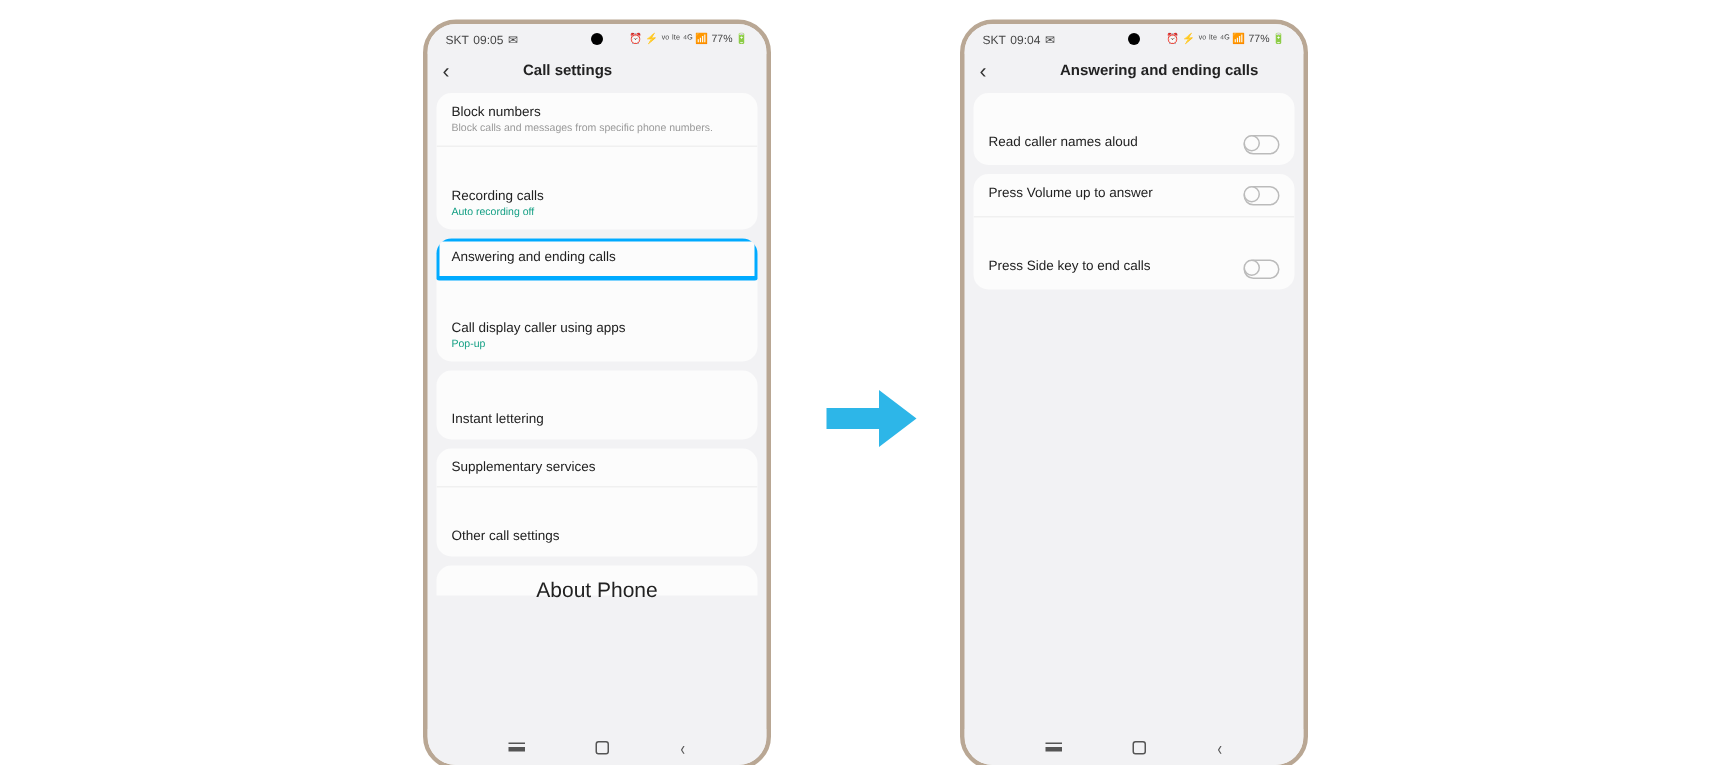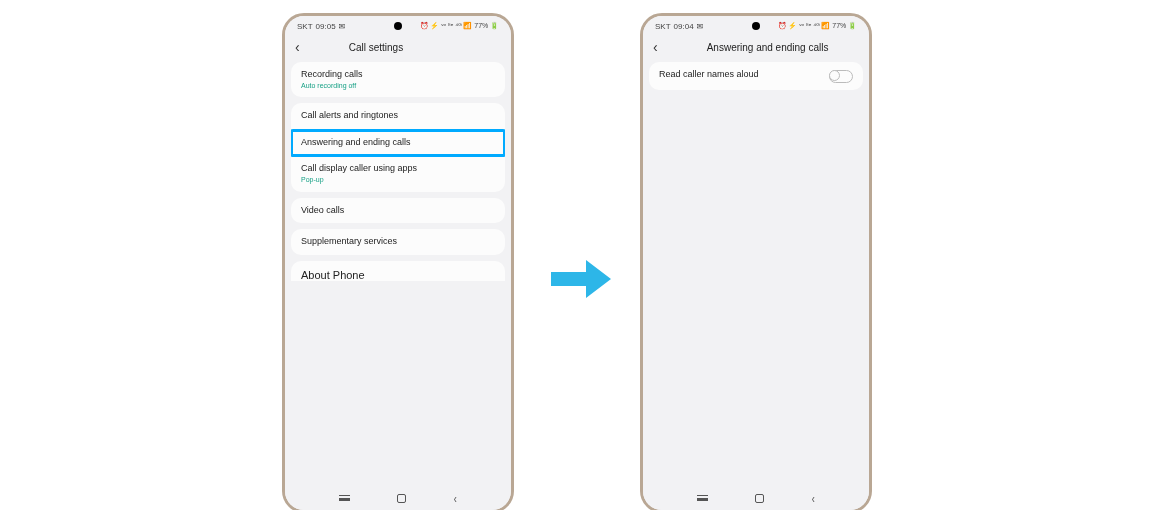--- a/index.html
+++ b/index.html
@@ -60,21 +60,21 @@
       gap: 8px;
     }
     .back-chevron {
       font-size: 14px;
       color: #333;
       line-height: 1;
     }
     .header-title {
       font-size: 10px;
       color: #222;
-      font-weight: 400;
+      font-weight: 700;
       padding-left: 41px;
     }
     
     
     .content {
       padding: 0 6px;
       height: 438px;
       overflow: hidden;
     }
     
@@ -86,21 +86,21 @@
       overflow: hidden;
     }
     .setting-row {
       padding: 7px 10px;
       border-bottom: 1px solid #f0f0f0;
       display: flex;
       align-items: flex-start;
       justify-content: space-between;
       gap: 6px;
     }
-    .setting-row:last-child { border-bottom: none; }
+    .setting-row:last-child { border-bottom: none; margin-top: 20px; }
     .setting-text { flex: 1; min-width: 0; }
     .setting-title {
       font-size: 9px;
       color: #222;
       line-height: 1.3;
     }
     .setting-sub {
       font-size: 7px;
       color: #999;
       margin-top: 1px;
@@ -164,21 +164,21 @@
       height: 50px;
     }
     .arrow svg { width: 100%; height: 100%; }
     
     .partial-card {
       background: #fcfcfc;
       border-radius: 10px 10px 0 0;
       padding: 7px 10px 0;
       height: 20px;
     }
-    .partial-card .setting-title { font-size: 11px; color: #222; }
+    .partial-card .setting-title { font-size: 14px; color: #222; text-align: center; }
   </style>
 </head>
 <body>
 
 <div class="phone phone-left">
   <div class="camera"></div>
   <div class="status-bar">
     <div class="status-left">
       <span>SKT</span>
       <span>09:05</span>
@@ -190,57 +190,63 @@
   </div>
   <div class="header">
     <span class="back-chevron">‹</span>
     <span class="header-title">Call settings</span>
   </div>
   <div class="content">
 
     <div class="card">
       <div class="setting-row">
         <div class="setting-text">
+          <div class="setting-title">Block numbers</div>
+          <div class="setting-sub">Block calls and messages from specific phone numbers.</div>
+        </div>
+      </div>
+      <div class="setting-row">
+        <div class="setting-text">
           <div class="setting-title">Recording calls</div>
           <div class="setting-sub green">Auto recording off</div>
         </div>
       </div>
     </div>
 
     <div class="card">
-      <div class="setting-row">
-        <div class="setting-text">
-          <div class="setting-title">Call alerts and ringtones</div>
-        </div>
-      </div>
       <div class="setting-row highlight">
         <div class="setting-text">
           <div class="setting-title">Answering and ending calls</div>
         </div>
       </div>
       <div class="setting-row">
         <div class="setting-text">
           <div class="setting-title">Call display caller using apps</div>
           <div class="setting-sub green">Pop-up</div>
         </div>
       </div>
     </div>
 
     <div class="card">
       <div class="setting-row">
         <div class="setting-text">
-          <div class="setting-title">Video calls</div>
+          <div class="setting-title">Instant lettering</div>
         </div>
       </div>
     </div>
 
     <div class="card">
       <div class="setting-row">
         <div class="setting-text">
           <div class="setting-title">Supplementary services</div>
+        </div>
+      </div>
+      <div class="setting-row">
+        <div class="setting-text">
+          <div class="setting-title">Other call settings</div>
         </div>
       </div>
     </div>
 
     <div class="partial-card">
       <div class="setting-title">About Phone</div>
     </div>
 
   </div>
   <div class="nav-bar">
@@ -277,20 +283,34 @@
     <div class="card">
       <div class="setting-row">
         <div class="setting-text">
           <div class="setting-title">Read caller names aloud</div>
         </div>
         <div class="toggle"></div>
       </div>
     </div>
 
 
+    <div class="card">
+      <div class="setting-row">
+        <div class="setting-text">
+          <div class="setting-title">Press Volume up to answer</div>
+        </div>
+        <div class="toggle"></div>
+      </div>
+      <div class="setting-row">
+        <div class="setting-text">
+          <div class="setting-title">Press Side key to end calls</div>
+        </div>
+        <div class="toggle"></div>
+      </div>
+    </div>
 
   </div>
   <div class="nav-bar">
     <div class="nav-recents"></div>
     <div class="nav-home"></div>
     <div class="nav-back-icon">‹</div>
   </div>
 </div>
 
 </body></html>

